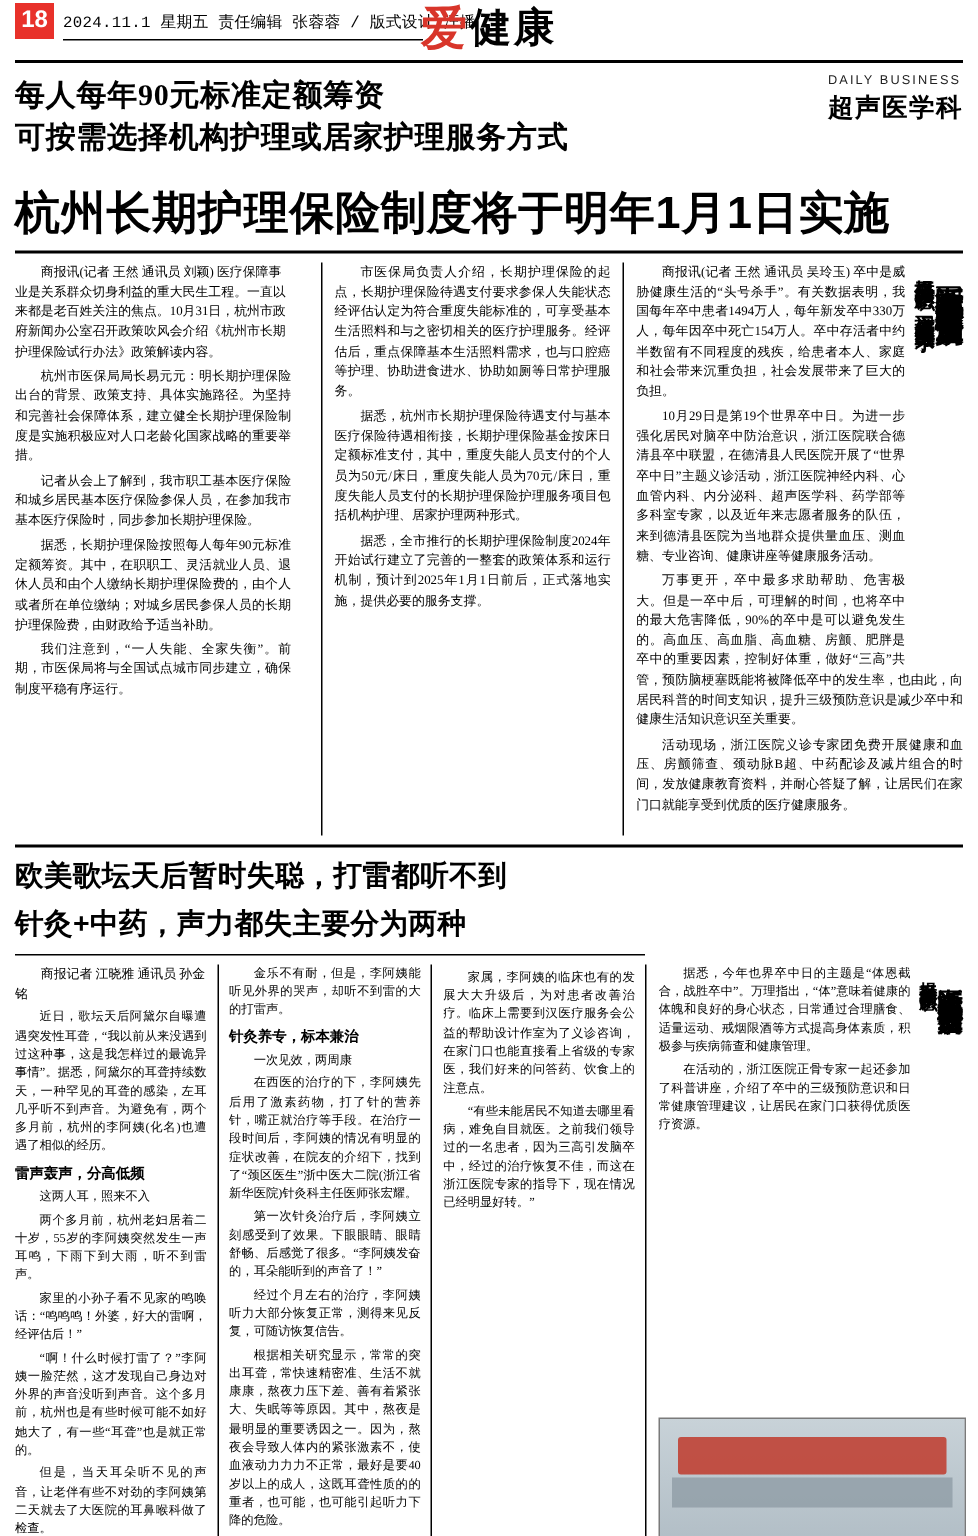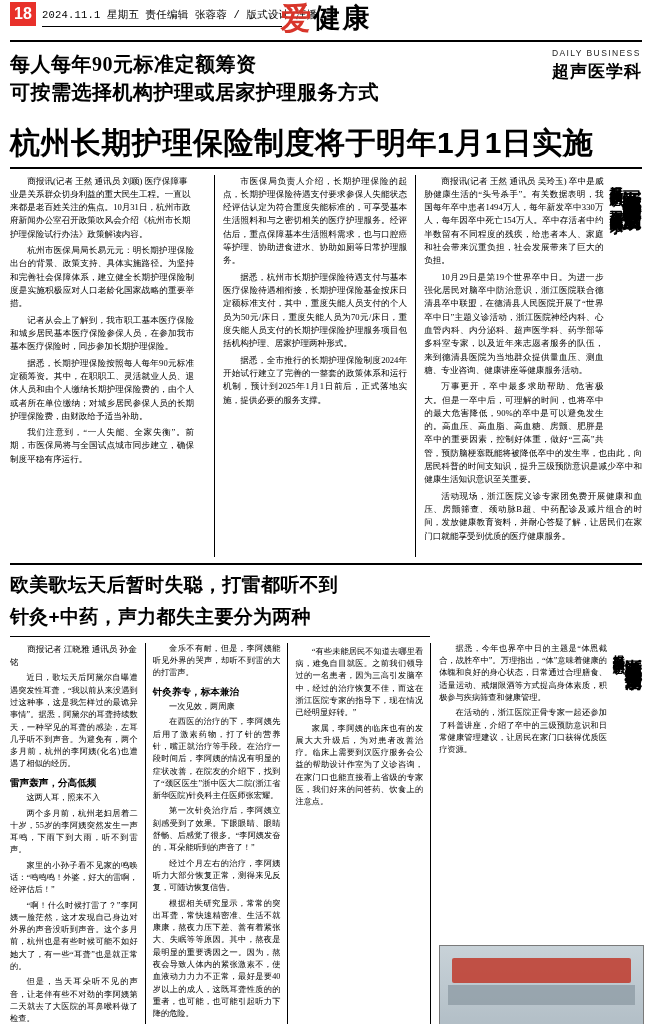--- a/index.html
+++ b/index.html
@@ -193,22 +193,22 @@
       <p class="small-caption">一次见效，两周康</p>
       <p class="small-caption">在西医的治疗的下，李阿姨先后用了激素药物，打了针的营养针，嘴正就治疗等手段。在治疗一段时间后，李阿姨的情况有明显的症状改善，在院友的介绍下，找到了“颈区医生”浙中医大二院(浙江省新华医院)针灸科主任医师张宏耀。</p>
       <p class="small-caption">第一次针灸治疗后，李阿姨立刻感受到了效果。下眼眼睛、眼睛舒畅、后感觉了很多。“李阿姨发奋的，耳朵能听到的声音了！”</p>
       <p class="small-caption">经过个月左右的治疗，李阿姨听力大部分恢复正常，测得来见反复，可随访恢复信告。</p>
       <p class="small-caption">根据相关研究显示，常常的突出耳聋，常快速精密准、生活不就康康，熬夜力压下差、善有着紧张大、失眠等等原因。其中，熬夜是最明显的重要诱因之一。因为，熬夜会导致人体内的紧张激素不，使血液动力力力不正常，最好是要40岁以上的成人，这既耳聋性质的的重者，也可能，也可能引起听力下降的危险。</p>
       <p class="small-caption">不论是低频，还是高频听力损失，一旦察觉自己的耳朵不适，都要先去正规医疗机构的耳鼻喉科进行及时检查，以免耽误最佳的治疗时间。</p>
     </div>
 
     <div class="colF">
       <p class="small-caption"></p>
+      <p class="small-caption">家属，李阿姨的临床也有的发展大大升级后，为对患者改善治疗。临床上需要到汉医疗服务会公益的帮助设计作室为了义诊咨询，在家门口也能直接看上省级的专家医，我们好来的问答药、饮食上的注意点。</p>
       <p class="small-caption">“有些未能居民不知道去哪里看病，难免自目就医。之前我们领导过的一名患者，因为三高引发脑卒中，经过的治疗恢复不佳，而这在浙江医院专家的指导下，现在情况已经明显好转。”</p>
-      <p class="small-caption">家属，李阿姨的临床也有的发展大大升级后，为对患者改善治疗。临床上需要到汉医疗服务会公益的帮助设计作室为了义诊咨询，在家门口也能直接看上省级的专家医，我们好来的问答药、饮食上的注意点。</p>
     </div>
 
     <div class="colG">
       <div class="vhead2">
         <div class="vline2 big">浙江医院走进德清开展公益义诊活动</div>
         <div class="vline2 small">提升三级预防意识</div>
       </div>
       <p class="small-caption">据悉，今年也界卒中日的主题是“体恩截合，战胜卒中”。万理指出，“体”意味着健康的体魄和良好的身心状态，日常通过合理膳食、适量运动、戒烟限酒等方式提高身体素质，积极参与疾病筛查和健康管理。</p>
       <p class="small-caption">在活动的，浙江医院正骨专家一起还参加了科普讲座，介绍了卒中的三级预防意识和日常健康管理建议，让居民在家门口获得优质医疗资源。</p>
 

